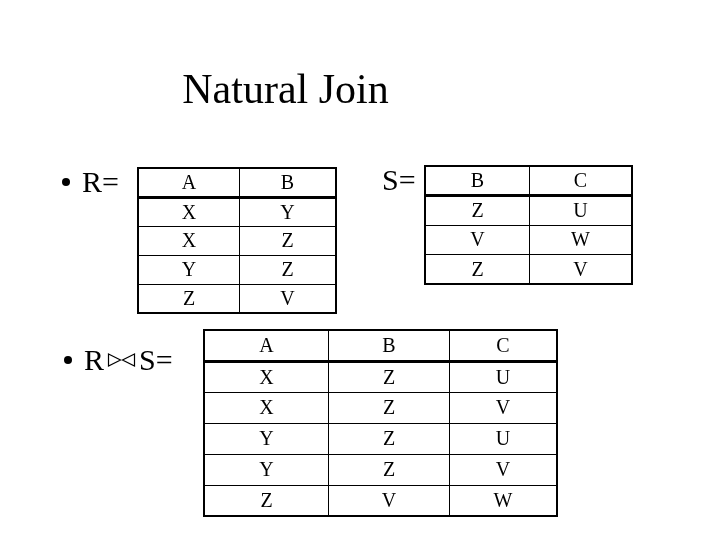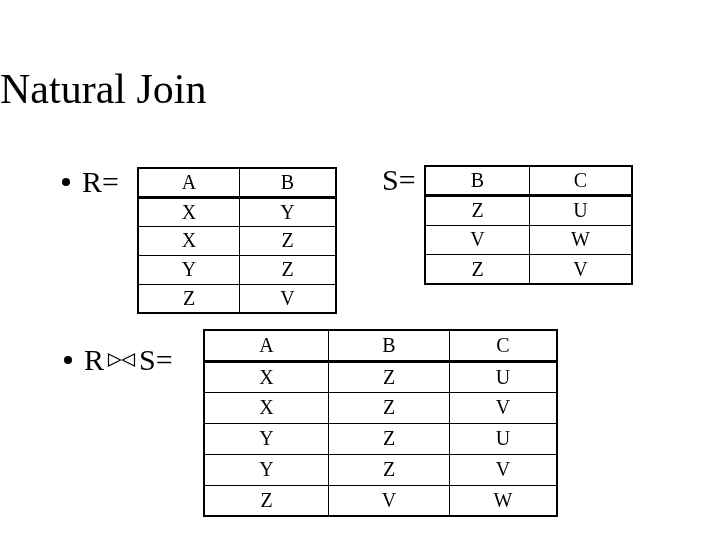--- a/index.html
+++ b/index.html
@@ -14,21 +14,21 @@
     background: #ffffff;
     overflow: hidden;
     font-family: "Liberation Serif", serif;
     color: #000000;
   }
   .slide-title {
     position: absolute;
     top: 68px;
     left: 0;
     width: 571px;
-    text-align: left;
+    text-align: center;
     font-size: 42px;
     font-weight: normal;
     line-height: 1;
     margin: 0;
     letter-spacing: 0px;
   }
   .bullet {
     position: absolute;
     display: flex;
     align-items: center;

